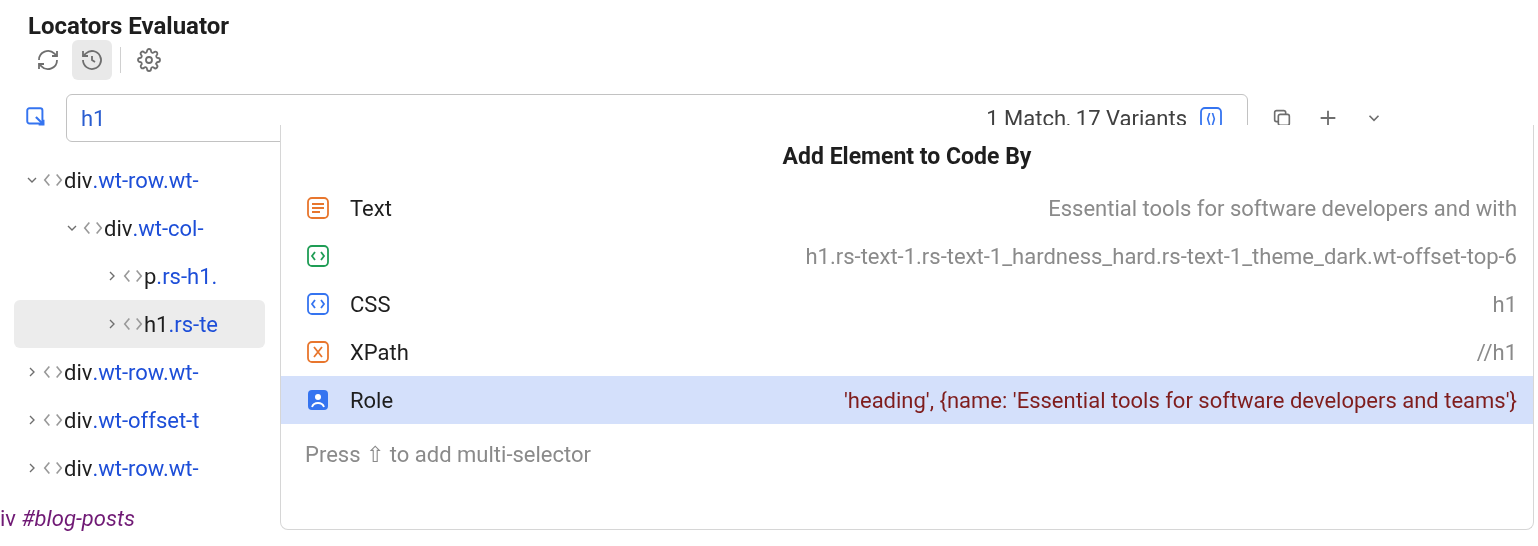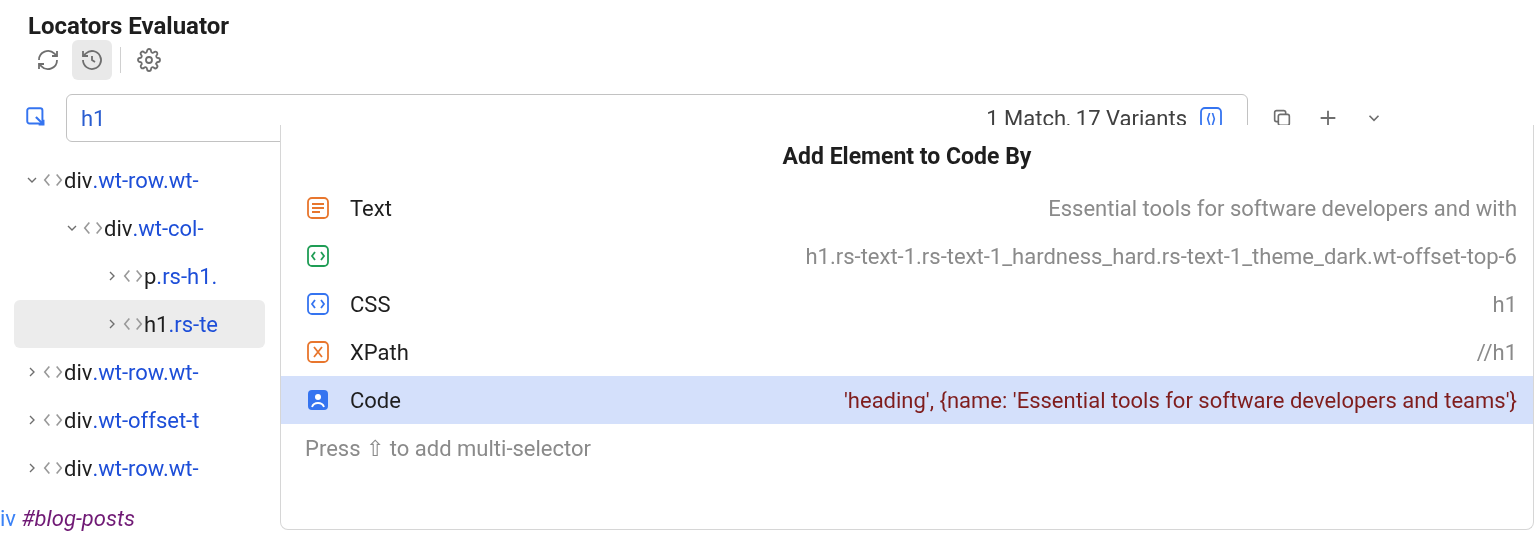--- a/index.html
+++ b/index.html
@@ -145,21 +145,21 @@
   .node-tag {
     color: #1e1e1e;
   }
   .node-classes {
     color: #1d4ed8;
   }
   .footer-line {
     padding: 8px 0 0 0;
     font-size: 22px;
   }
-  .footer-tag { color: #3b82f6; text-align: center; }
+  .footer-tag { color: #701a75; text-align: center; }
   .footer-id { font-style: italic; color: #701a75; }
 
   
   .popup {
     position: absolute;
     top: 125px;
     left: 280px;
     right: 4px;
     bottom: 16px;
     background: #fff;
@@ -206,21 +206,21 @@
     font-size: 22px;
     color: #8a8a8a;
     white-space: nowrap;
     overflow: hidden;
     text-overflow: clip;
   }
   .opt.highlight .opt-value {
     color: #7f1d1d;
   }
   .popup-footer {
-    margin-top: 12px;
+    margin-top: 18px;
     padding: 0 24px 14px;
     font-size: 22px;
     color: #8a8a8a;
   }
 </style>
 </head>
 <body>
 
 <div class="header">
   <div class="title">Locators Evaluator</div>
@@ -438,18 +438,18 @@
         <span class="opt-value">//h1</span>
       </div>
       <div class="opt highlight">
         <span class="opt-icon">
           <svg width="24" height="24" viewBox="0 0 24 24" fill="none">
             <rect x="2" y="2" width="20" height="20" rx="4" fill="#3574F0"></rect>
             <circle cx="12" cy="9" r="3" fill="#fff"></circle>
             <path d="M6 19c1-3 4-4 6-4s5 1 6 4" stroke="#fff" stroke-width="1.8" fill="none"></path>
           </svg>
         </span>
-        <span class="opt-label">Code</span>
+        <span class="opt-label">Role</span>
         <span class="opt-value">'heading', {name: 'Essential tools for software developers and teams'}</span>
       </div>
     </div>
   <div class="popup-footer">Press ⇧ to add multi-selector</div>
 </div>
 
 </body></html>

